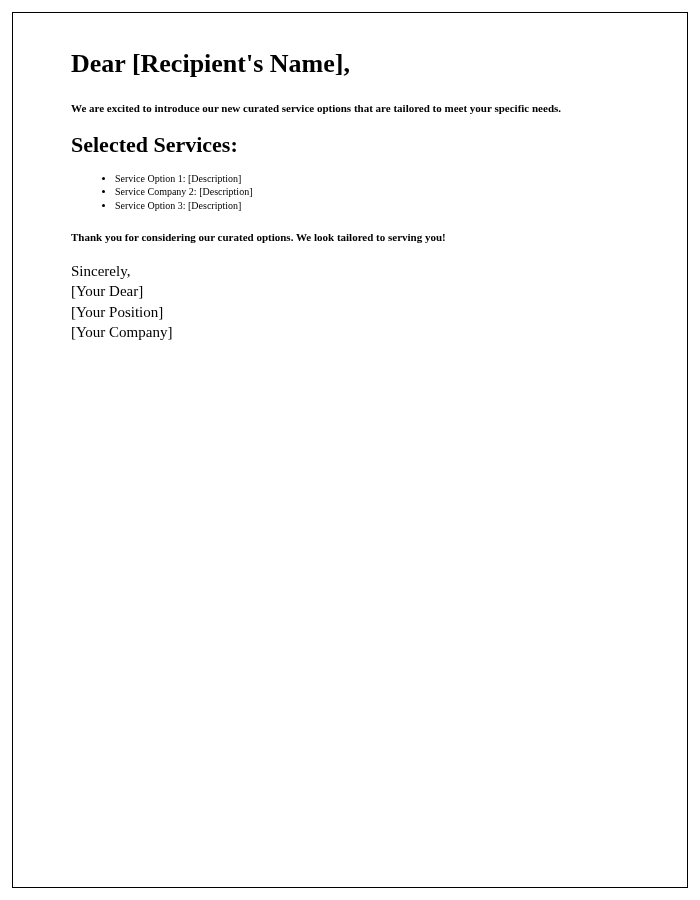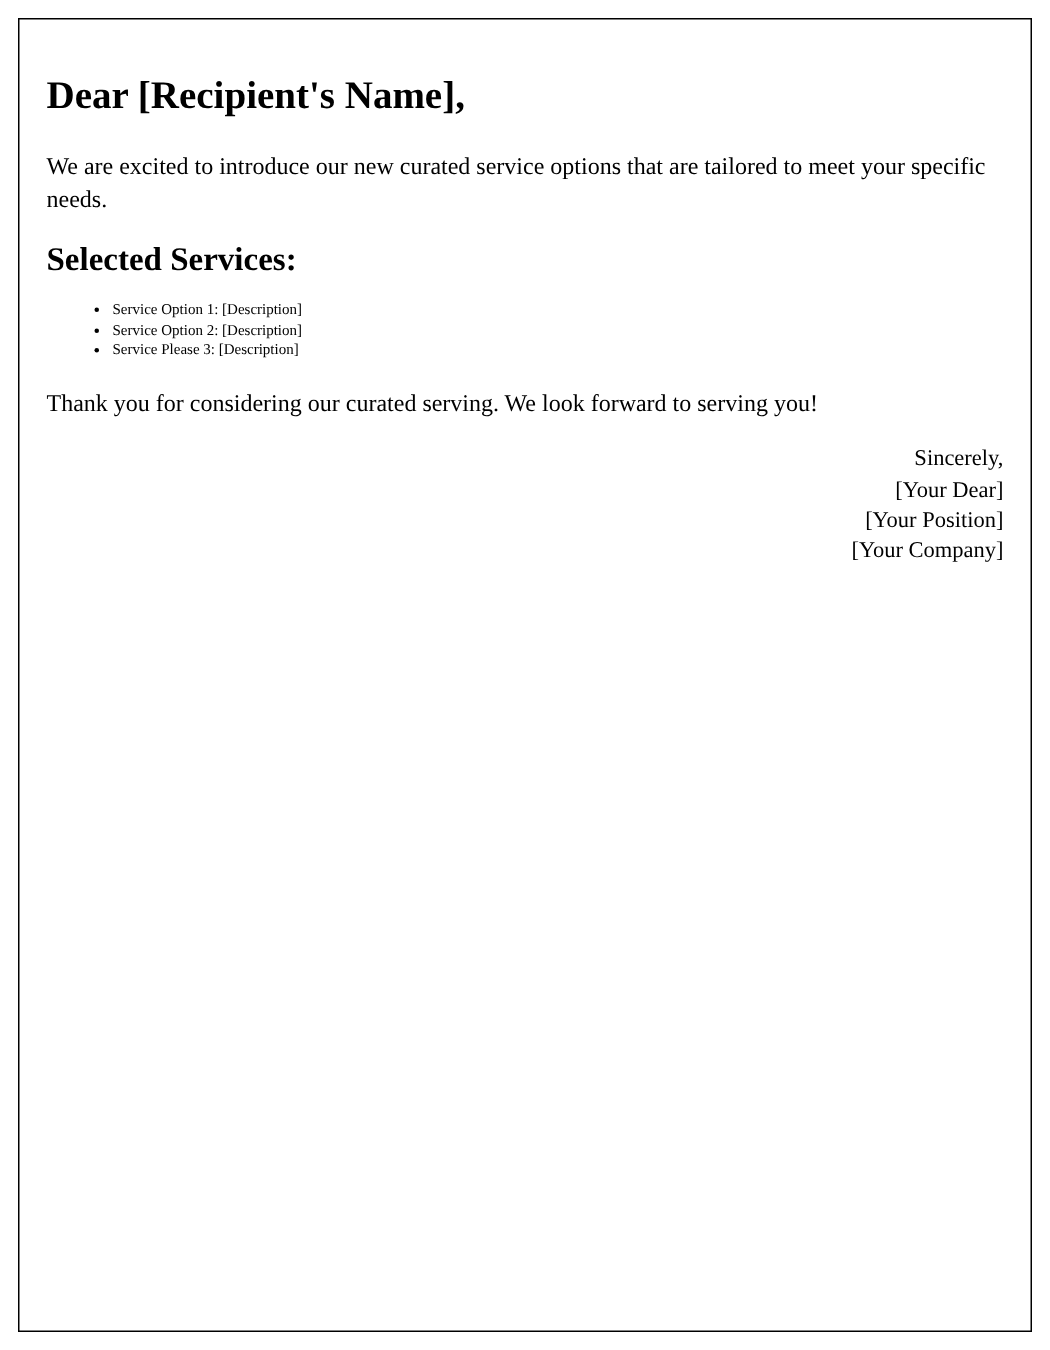--- a/index.html
+++ b/index.html
@@ -11,76 +11,76 @@
       font-family: "Times New Roman", Times, serif;
       background: #fff;
       width: 700px;
       height: 900px;
       padding: 12px;
     }
     .letter-container {
       border: 1px solid #000;
       width: 100%;
       height: 100%;
-      padding: 36px 18px;
+      padding: 36px 58px;
     }
     h1.greeting {
       font-size: 26px;
       font-weight: bold;
       margin-bottom: 22px;
     }
     p.intro, p.body-text, p.closing-line {
-      font-size: 16px;
+      font-size: 11px;
       line-height: 1.35;
       margin-bottom: 16px;
+      font-weight: bold;
     }
     h2.section-heading {
       font-size: 22px;
       font-weight: bold;
       margin-top: 4px;
       margin-bottom: 14px;
       font-family: Liberation Serif, serif;
     }
     ul.services {
       list-style-type: disc;
       padding-left: 44px;
       margin-bottom: 18px;
     }
     ul.services li {
       font-size: 10px;
       line-height: 1.35;
     }
     .signature {
       font-size: 15px;
       line-height: 1.35;
-      text-align: right;
     }
     .signature div {
       margin: 0;
     }
   </style>
 </head>
 <body>
 
 <div class="letter-container">
 
   <h1 class="greeting">Dear [Recipient's Name],</h1>
 
   <p class="intro">We are excited to introduce our new curated service options that are tailored to meet your specific needs.</p>
 
   <h2 class="section-heading">Selected Services:</h2>
 
   <ul class="services">
     <li>Service Option 1: [Description]</li>
-    <li>Service Option 2: [Description]</li>
-    <li>Service Please 3: [Description]</li>
+    <li>Service Company 2: [Description]</li>
+    <li>Service Option 3: [Description]</li>
   </ul>
 
 
-  <p class="closing-line">Thank you for considering our curated serving. We look forward to serving you!</p>
+  <p class="closing-line">Thank you for considering our curated options. We look tailored to serving you!</p>
 
   <div class="signature">
     <div>Sincerely,</div>
     <div>[Your Dear]</div>
     <div>[Your Position]</div>
     <div>[Your Company]</div>
   </div>
 
 </div>
 

